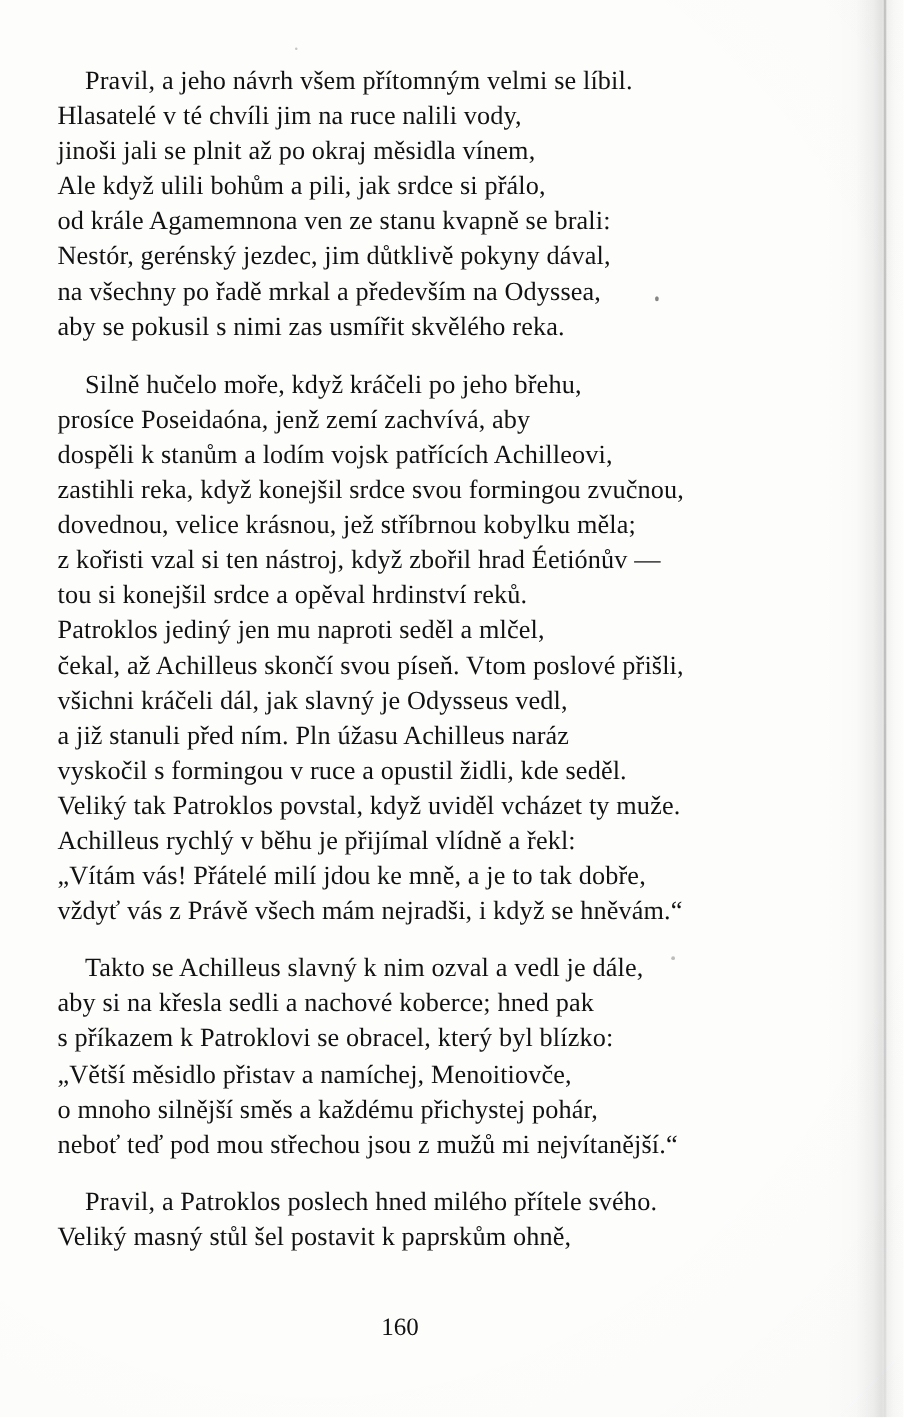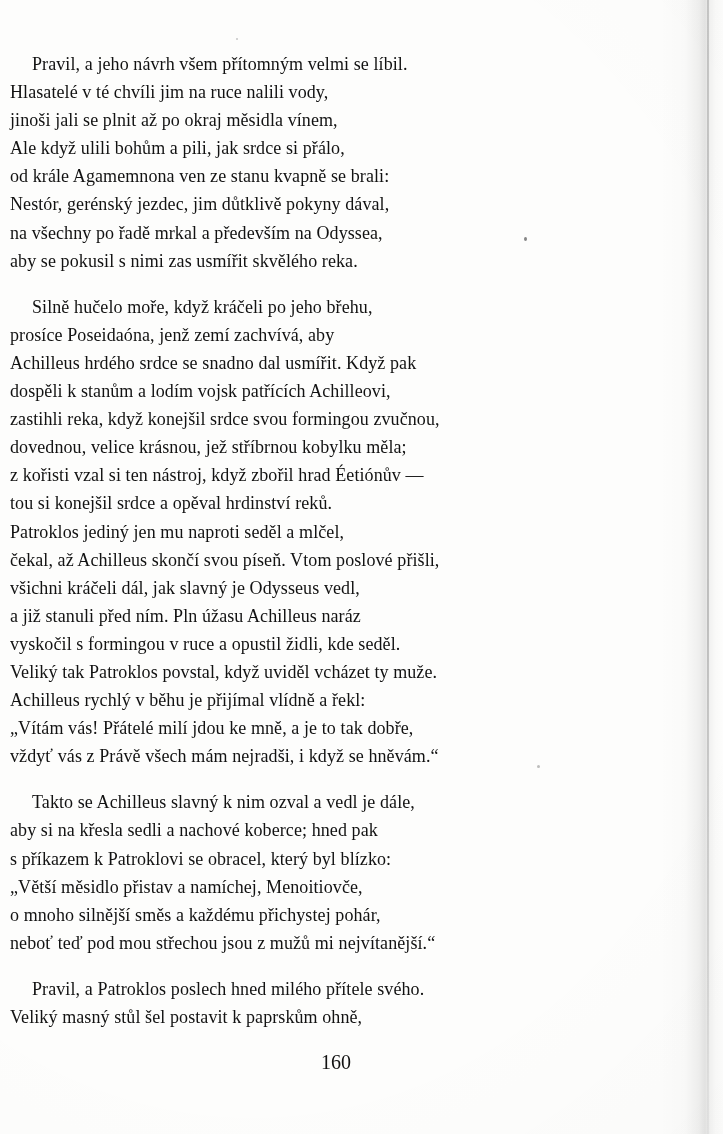--- a/index.html
+++ b/index.html
@@ -62,37 +62,37 @@
     top: 50px;
     width: 620px;
   }
   .stanza {
     margin: 0 0 18px 0;
   }
   .stanza:last-child {
     margin-bottom: 0;
   }
   .line {
-    font-size: 18px;
+    font-size: 21px;
     line-height: 28.1px;
     letter-spacing: 0.005em;
     white-space: pre;
+    margin-left: 36px;
   }
   .line.indent {
     text-indent: 22px;
   }
   .page-number {
     position: absolute;
     top: 1052px;
     left: 0;
     width: 640px;
     text-align: center;
     font-size: 20px;
     line-height: 1;
-    padding-left: 16px;
   }
   
   .speck {
     position: absolute;
     background: #5d5d5d;
     border-radius: 50%;
     pointer-events: none;
     opacity: 0.75;
   }
   .speck-a { left: 524px; top: 237px; width: 3px; height: 4px; }
@@ -115,21 +115,20 @@
       <div class="line">Ale když ulili bohům a pili, jak srdce si přálo,</div>
       <div class="line">od krále Agamemnona ven ze stanu kvapně se brali:</div>
       <div class="line">Nestór, gerénský jezdec, jim důtklivě pokyny dával,</div>
       <div class="line">na všechny po řadě mrkal a především na Odyssea,</div>
       <div class="line">aby se pokusil s nimi zas usmířit skvělého reka.</div>
     </div>
 
     <div class="stanza">
       <div class="line indent">Silně hučelo moře, když kráčeli po jeho břehu,</div>
       <div class="line">prosíce Poseidaóna, jenž zemí zachvívá, aby</div>
-      <div class="line">Achilleus hrdého srdce se snadno dal usmířit. Když pak</div>
       <div class="line">dospěli k stanům a lodím vojsk patřících Achilleovi,</div>
       <div class="line">zastihli reka, když konejšil srdce svou formingou zvučnou,</div>
       <div class="line">dovednou, velice krásnou, jež stříbrnou kobylku měla;</div>
       <div class="line">z kořisti vzal si ten nástroj, když zbořil hrad Éetiónův —</div>
       <div class="line">tou si konejšil srdce a opěval hrdinství reků.</div>
       <div class="line">Patroklos jediný jen mu naproti seděl a mlčel,</div>
       <div class="line">čekal, až Achilleus skončí svou píseň. Vtom poslové přišli,</div>
       <div class="line">všichni kráčeli dál, jak slavný je Odysseus vedl,</div>
       <div class="line">a již stanuli před ním. Pln úžasu Achilleus naráz</div>
       <div class="line">vyskočil s formingou v ruce a opustil židli, kde seděl.</div>

